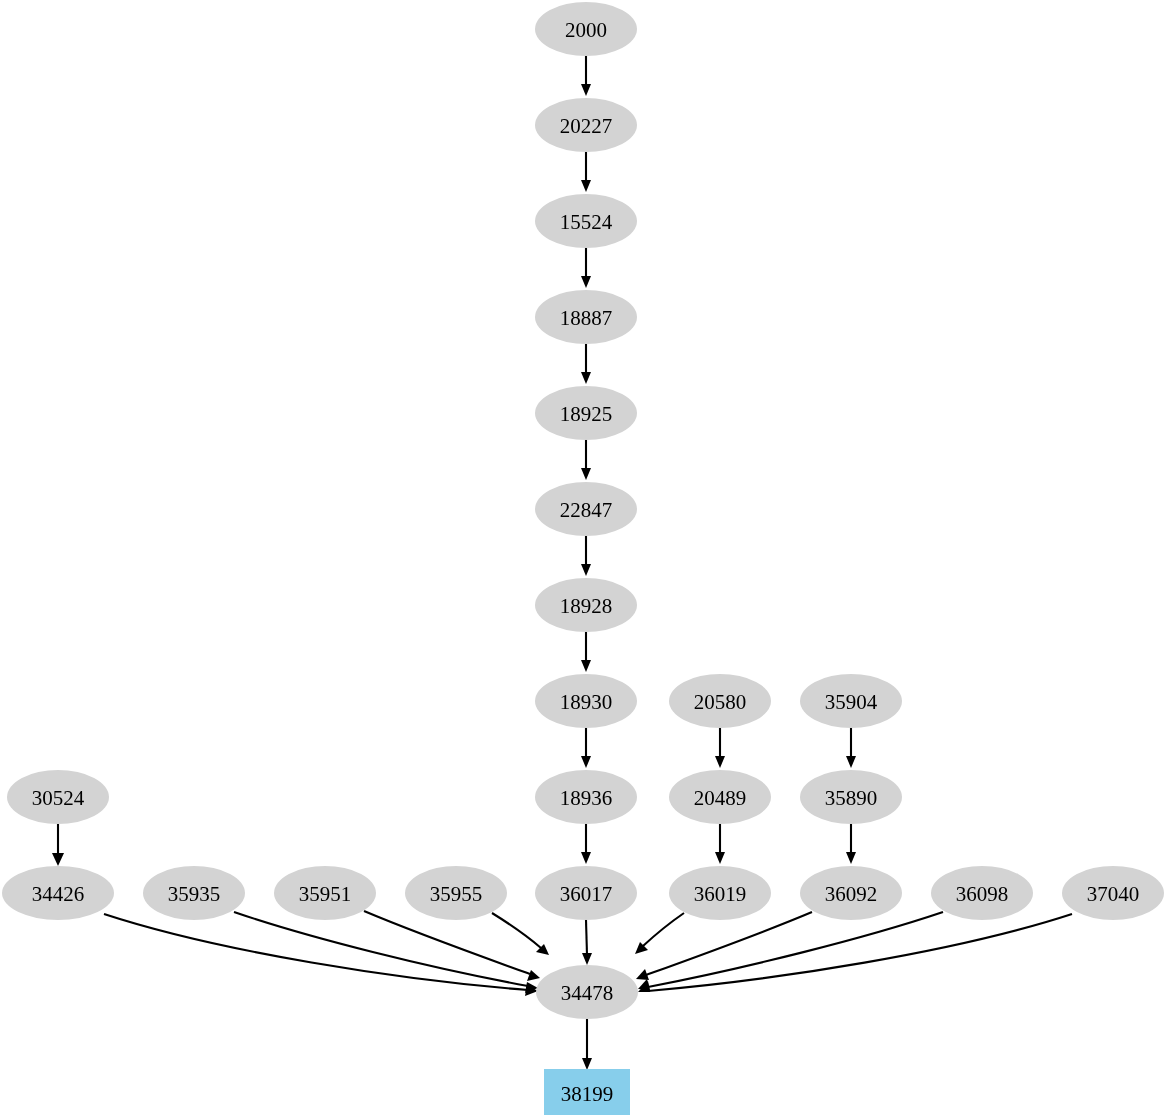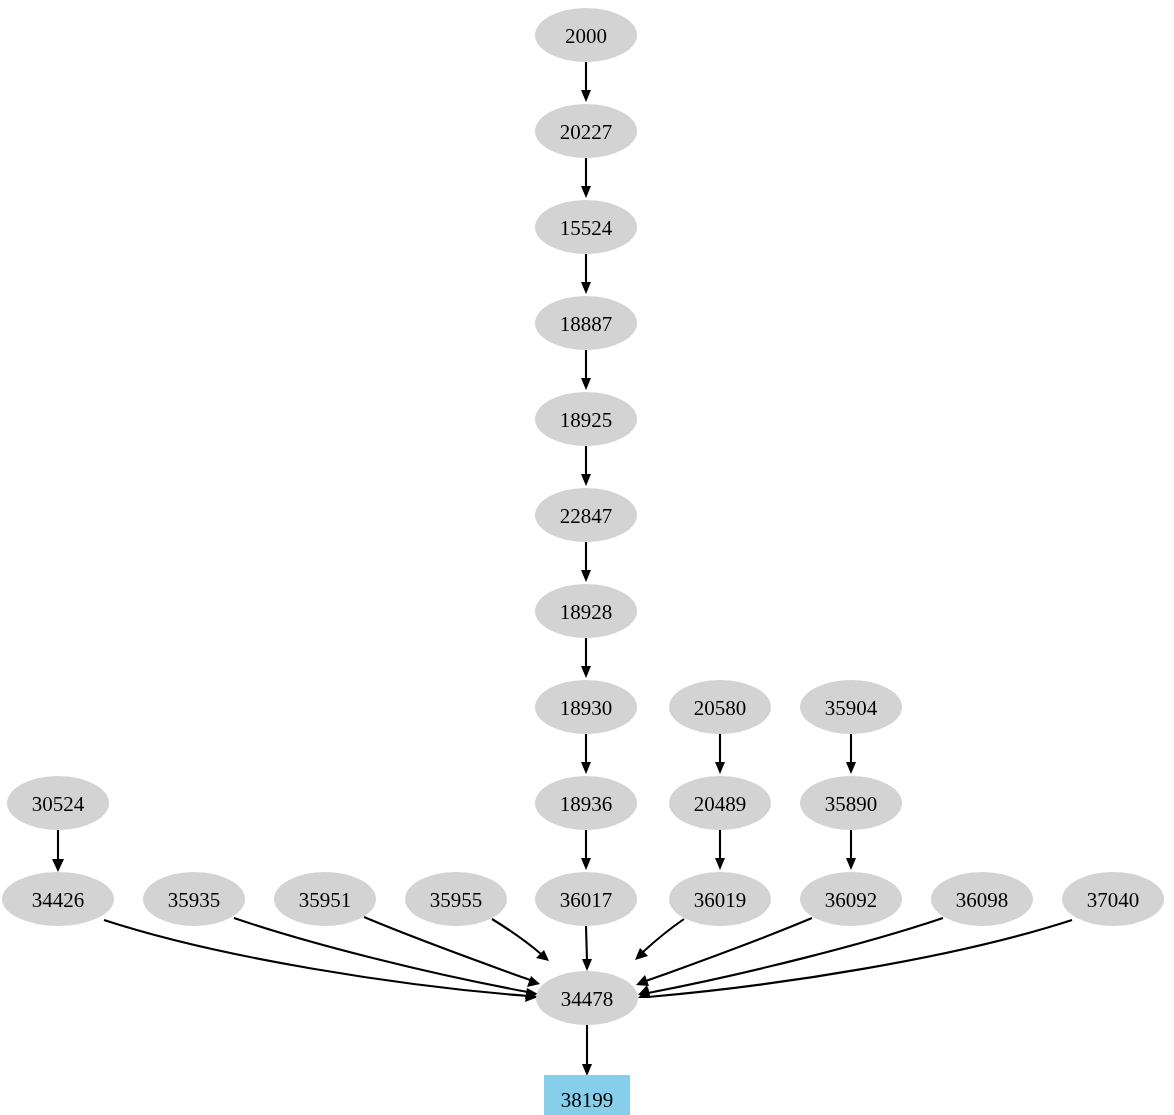--- a/index.html
+++ b/index.html
@@ -10,21 +10,20 @@
   body {
     width: 1174px;
     height: 1115px;
     font-family: "Liberation Serif", "DejaVu Serif", serif;
     overflow: hidden;
   }
   #graph-root {
     position: relative;
     width: 1174px;
     height: 798px;
-    margin-top: 6px;
   }
   svg#graph-canvas {
     display: block;
     width: 1174px;
     height: 1115px;
   }
   .node-ellipse {
     stroke: none;
   }
   .node-rect {

